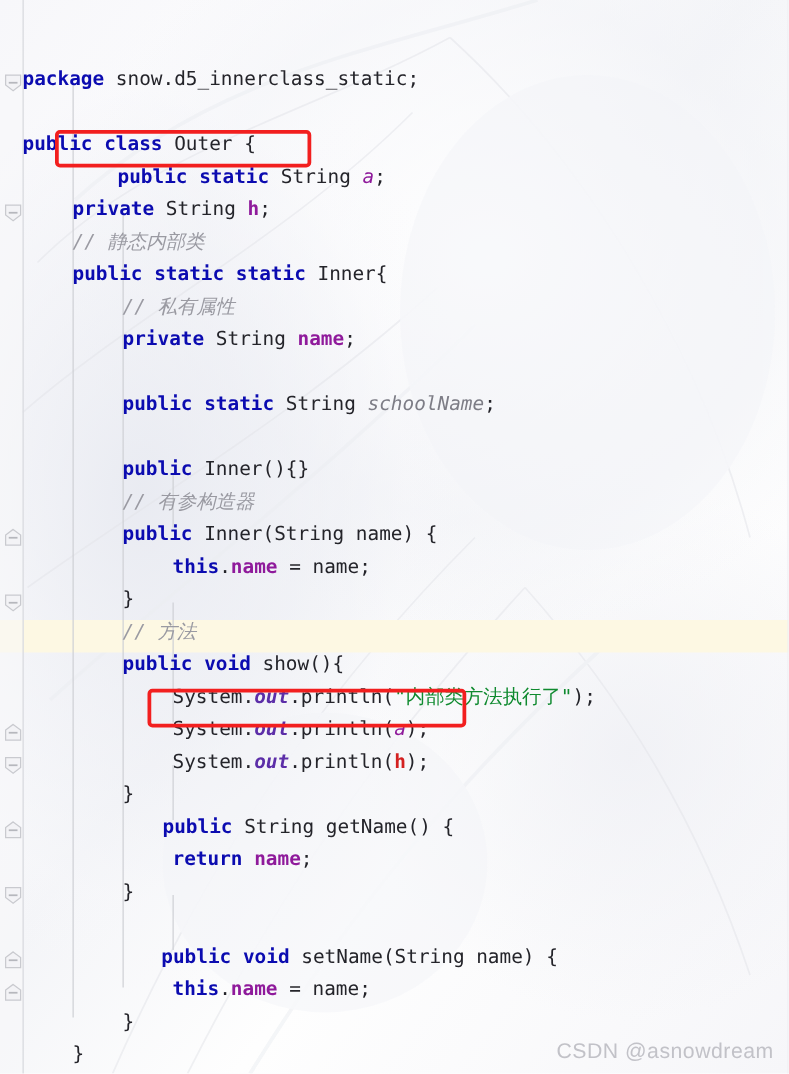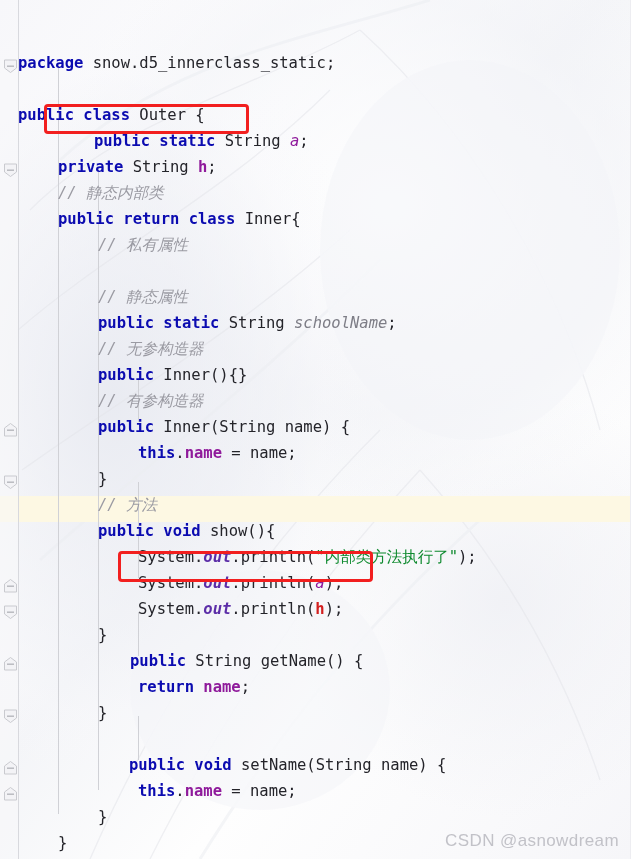--- a/index.html
+++ b/index.html
@@ -241,25 +241,24 @@
       </div>
     </div>
 
   <div id="code">
       <div class="line" style="top: 2px; left: 18px;"><span class="kw">package </span><span class="id">snow.d5_innerclass_static;</span></div>
       <div class="line" style="top: 28px; left: 18px;"></div>
       <div class="line" style="top: 54px; left: 18px;"><span class="kw">public class </span><span class="cls">Outer</span><span class="op"> {</span></div>
       <div class="line" style="top: 80px; left: 58px; padding-left: 36px;"><span class="kw">public static </span><span class="cls">String </span><span class="sfld">a</span><span class="op">;</span></div>
       <div class="line" style="top: 106px; left: 58px;"><span class="kw">private </span><span class="cls">String </span><span class="fld">h</span><span class="op">;</span></div>
       <div class="line" style="top: 132px; left: 58px;"><span class="cmt">// 静态内部类</span></div>
-      <div class="line" style="top: 158px; left: 58px;"><span class="kw">public return class </span><span class="cls">Inner</span><span class="op">{</span></div>
+      <div class="line" style="top: 158px; left: 58px;"><span class="kw">public static static </span><span class="cls">Inner</span><span class="op">{</span></div>
       <div class="line" style="top: 184px; left: 98px;"><span class="cmt">// 私有属性</span></div>
-      <div class="line" style="top: 236px; left: 98px;"><span class="cmt">// 静态属性</span></div>
+      <div class="line" style="top: 210px; left: 98px;"><span class="kw">private </span><span class="cls">String </span><span class="fld">name</span><span class="op">;</span></div>
       <div class="line" style="top: 262px; left: 98px;"><span class="kw">public static </span><span class="cls">String </span><span class="sfldg">schoolName</span><span class="op">;</span></div>
-      <div class="line" style="top: 288px; left: 98px;"><span class="cmt">// 无参构造器</span></div>
       <div class="line" style="top: 314px; left: 98px;"><span class="kw">public </span><span class="cls">Inner</span><span class="op">(){}</span></div>
       <div class="line" style="top: 340px; left: 98px;"><span class="cmt">// 有参构造器</span></div>
       <div class="line" style="top: 366px; left: 98px;"><span class="kw">public </span><span class="meth">Inner</span><span class="op">(String name) {</span></div>
       <div class="line" style="top: 392px; left: 138px;"><span class="kw">this</span><span class="op">.</span><span class="fld">name</span><span class="op"> = name;</span></div>
       <div class="line" style="top: 418px; left: 98px;"><span class="op">}</span></div>
       <div class="line" style="top: 444px; left: 98px;"><span class="cmt">// 方法</span></div>
       <div class="line" style="top: 470px; left: 98px;"><span class="kw">public void </span><span class="meth">show</span><span class="op">(){</span></div>
       <div class="line" style="top: 496px; left: 138px;"><span class="op">System.</span><span class="stat">out</span><span class="op">.println(</span><span class="str">"内部类方法执行了"</span><span class="op">);</span></div>
       <div class="line" style="top: 522px; left: 138px;"><span class="op">System.</span><span class="stat">out</span><span class="op">.println(</span><span class="sfld">a</span><span class="op">);</span></div>
       <div class="line" style="top: 548px; left: 138px;"><span class="op">System.</span><span class="stat">out</span><span class="op">.println(</span><span class="red">h</span><span class="op">);</span></div>

